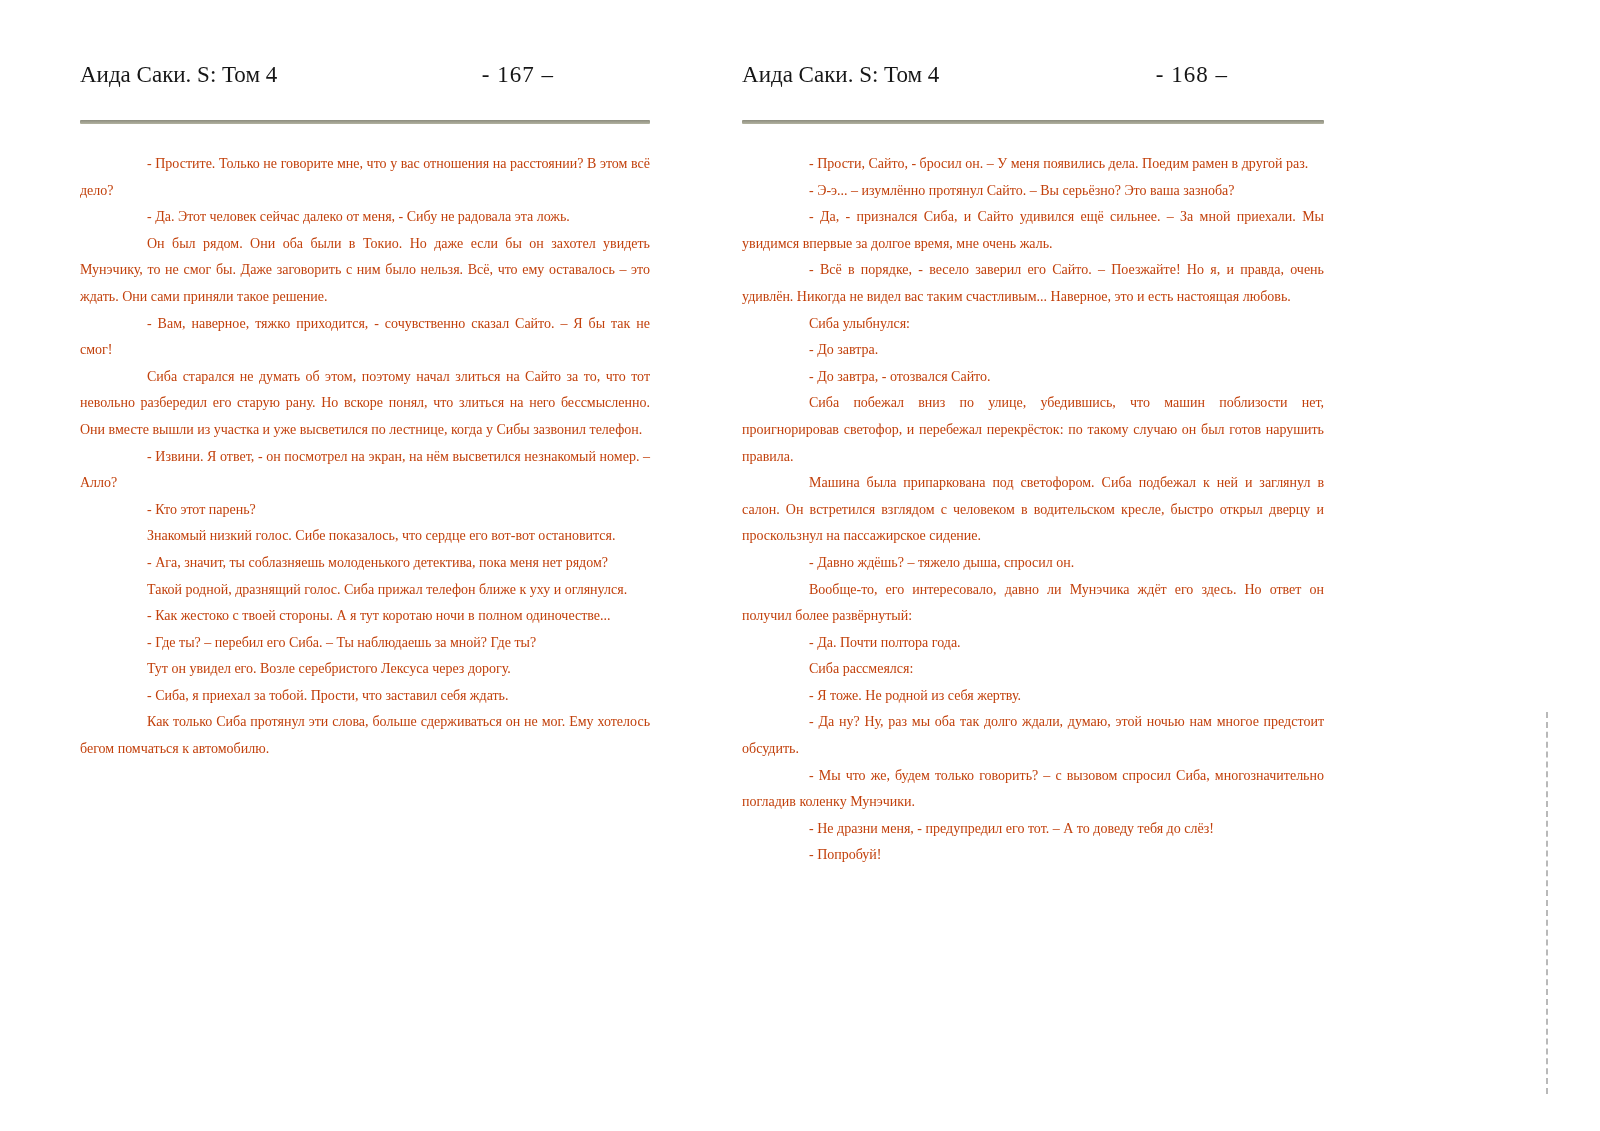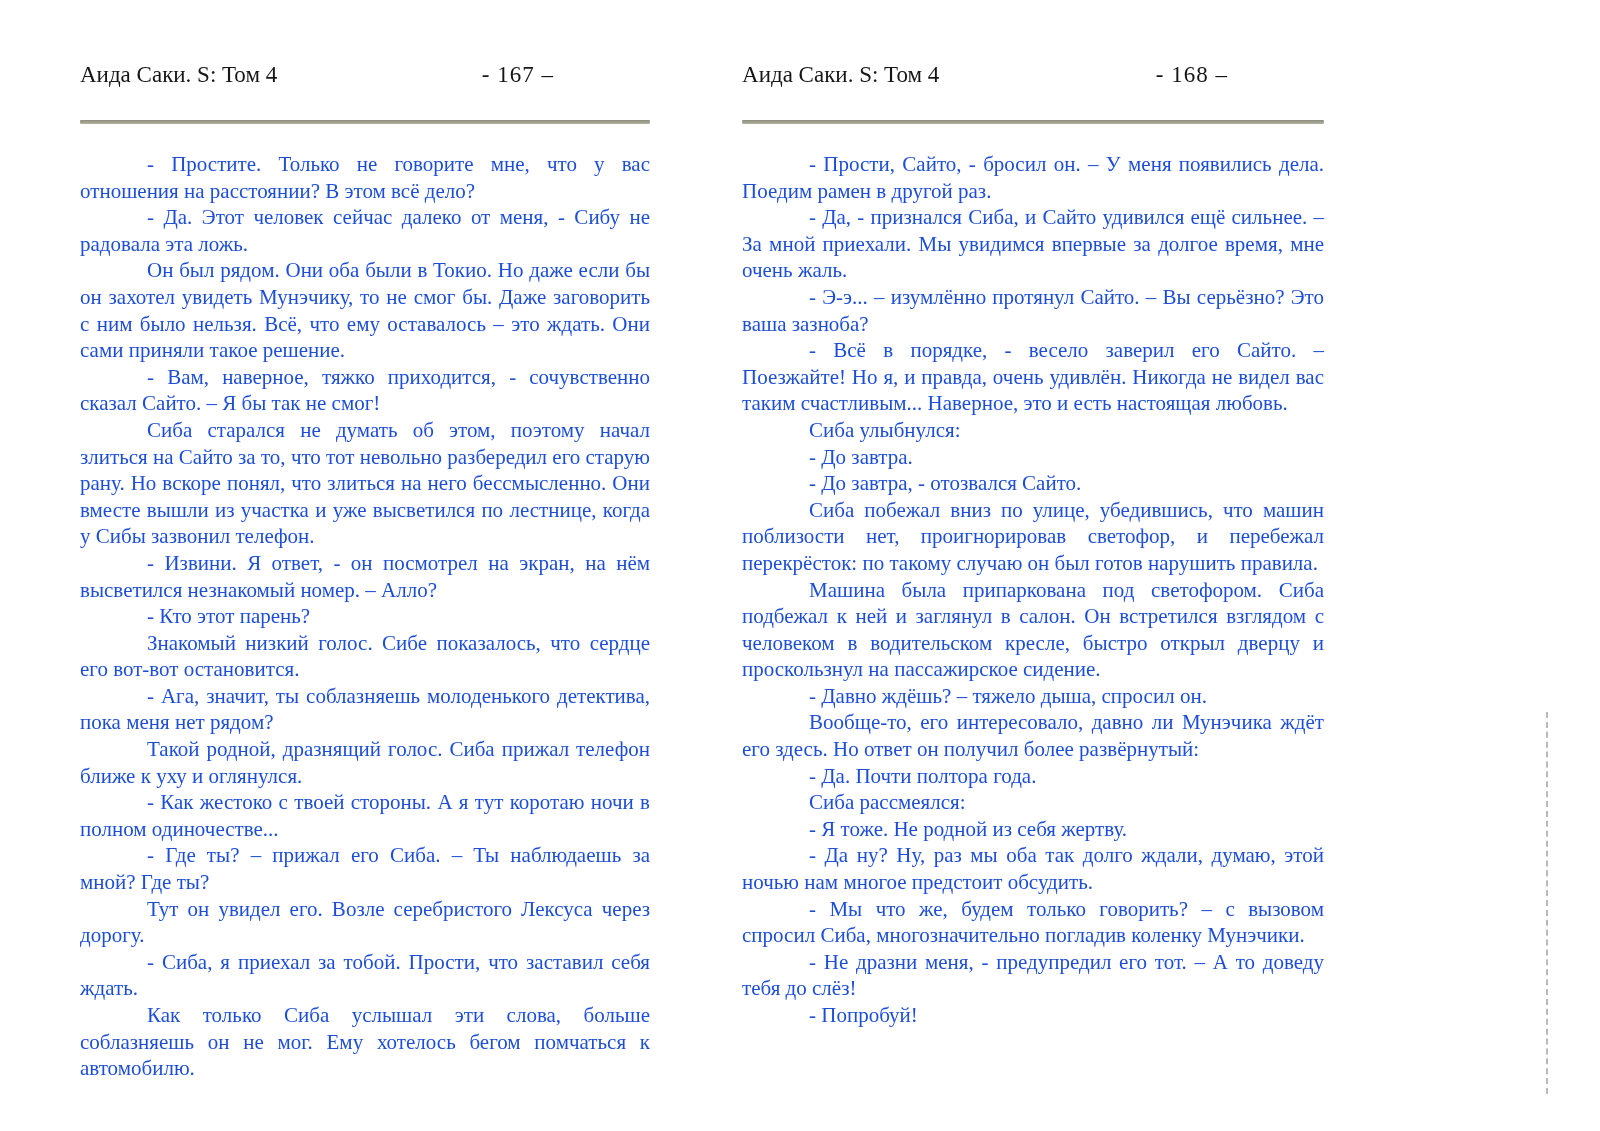--- a/index.html
+++ b/index.html
@@ -38,25 +38,25 @@
   .header-rule {
     margin-top: 24px;
     height: 4px;
     background: linear-gradient(#8d8d7e, #b3b3a0);
     border-radius: 1px;
   }
   .page-body {
     margin-top: 27px;
   }
   .para {
-    font-size: 21px;
+    font-size: 14px;
     line-height: 26.6px;
     text-align: justify;
     text-indent: 67px;
-    color: #1d4ed8;
+    color: #c2410c;
   }
   .edge-dashes {
     position: absolute;
     left: 1546px;
     top: 712px;
     height: 382px;
     width: 0;
     border-left: 2px dashed #b9b9b9;
   }
 </style>
@@ -77,38 +77,38 @@
         <p class="para">- Да. Этот человек сейчас далеко от меня, - Сибу не радовала эта ложь.</p>
         <p class="para">Он был рядом. Они оба были в Токио. Но даже если бы он захотел увидеть Мунэчику, то не смог бы. Даже заговорить с ним было нельзя. Всё, что ему оставалось – это ждать. Они сами приняли такое решение.</p>
         <p class="para">- Вам, наверное, тяжко приходится, - сочувственно сказал Сайто. – Я бы так не смог!</p>
         <p class="para">Сиба старался не думать об этом, поэтому начал злиться на Сайто за то, что тот невольно разбередил его старую рану. Но вскоре понял, что злиться на него бессмысленно. Они вместе вышли из участка и уже высветился по лестнице, когда у Сибы зазвонил телефон.</p>
         <p class="para">- Извини. Я ответ, - он посмотрел на экран, на нём высветился незнакомый номер. – Алло?</p>
         <p class="para">- Кто этот парень?</p>
         <p class="para">Знакомый низкий голос. Сибе показалось, что сердце его вот-вот остановится.</p>
         <p class="para">- Ага, значит, ты соблазняешь молоденького детектива, пока меня нет рядом?</p>
         <p class="para">Такой родной, дразнящий голос. Сиба прижал телефон ближе к уху и оглянулся.</p>
         <p class="para">- Как жестоко с твоей стороны. А я тут коротаю ночи в полном одиночестве...</p>
-        <p class="para">- Где ты? – прижал его Сиба. – Ты наблюдаешь за мной? Где ты?</p>
+        <p class="para">- Где ты? – перебил его Сиба. – Ты наблюдаешь за мной? Где ты?</p>
         <p class="para">Тут он увидел его. Возле серебристого Лексуса через дорогу.</p>
         <p class="para">- Сиба, я приехал за тобой. Прости, что заставил себя ждать.</p>
-        <p class="para">Как только Сиба услышал эти слова, больше соблазняешь он не мог. Ему хотелось бегом помчаться к автомобилю.</p>
+        <p class="para">Как только Сиба протянул эти слова, больше сдерживаться он не мог. Ему хотелось бегом помчаться к автомобилю.</p>
       </div>
   </section>
 
   <section class="page page-right">
     <header class="page-header">
       <span class="title">Аида Саки. S: Том 4</span>
       <span class="spacer"></span>
       <span class="pagenum">- 168 –</span>
     </header>
     <div class="header-rule"></div>
     <div class="page-body">
         <p class="para">- Прости, Сайто, - бросил он. – У меня появились дела. Поедим рамен в другой раз.</p>
+        <p class="para">- Э-э... – изумлённо протянул Сайто. – Вы серьёзно? Это ваша зазноба?</p>
         <p class="para">- Да, - признался Сиба, и Сайто удивился ещё сильнее. – За мной приехали. Мы увидимся впервые за долгое время, мне очень жаль.</p>
-        <p class="para">- Э-э... – изумлённо протянул Сайто. – Вы серьёзно? Это ваша зазноба?</p>
         <p class="para">- Всё в порядке, - весело заверил его Сайто. – Поезжайте! Но я, и правда, очень удивлён. Никогда не видел вас таким счастливым... Наверное, это и есть настоящая любовь.</p>
         <p class="para">Сиба улыбнулся:</p>
         <p class="para">- До завтра.</p>
         <p class="para">- До завтра, - отозвался Сайто.</p>
         <p class="para">Сиба побежал вниз по улице, убедившись, что машин поблизости нет, проигнорировав светофор, и перебежал перекрёсток: по такому случаю он был готов нарушить правила.</p>
         <p class="para">Машина была припаркована под светофором. Сиба подбежал к ней и заглянул в салон. Он встретился взглядом с человеком в водительском кресле, быстро открыл дверцу и проскользнул на пассажирское сидение.</p>
         <p class="para">- Давно ждёшь? – тяжело дыша, спросил он.</p>
         <p class="para">Вообще-то, его интересовало, давно ли Мунэчика ждёт его здесь. Но ответ он получил более развёрнутый:</p>
         <p class="para">- Да. Почти полтора года.</p>
         <p class="para">Сиба рассмеялся:</p>

